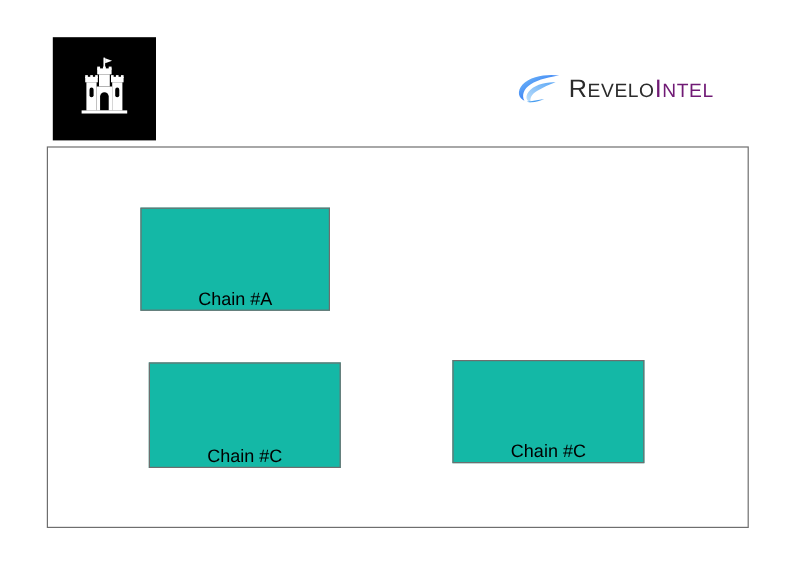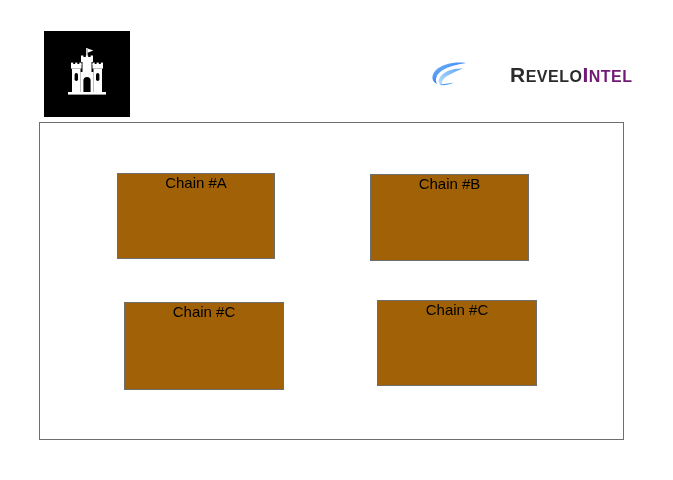--- a/index.html
+++ b/index.html
@@ -50,24 +50,23 @@
   .revelo-mark {
     width: 40px;
     height: 28px;
     flex: 0 0 auto;
     display: block;
   }
   .revelo-wordmark {
     display: flex;
     align-items: flex-end;
     font-family: "Liberation Sans", sans-serif;
-    font-weight: bold;
+    font-weight: normal;
     letter-spacing: 0.5px;
     line-height: 1;
-    margin-left: 36px;
   }
   .revelo-word-main {
     color: #2b2b2b;
   }
   .revelo-word-accent {
     color: #701a75;
   }
   .rv-cap {
     font-size: 21px;
   }
@@ -85,23 +84,23 @@
     border: 1.5px solid #6e6e6e;
     background: #ffffff;
     box-sizing: border-box;
   }
 
   
   .chain-box {
     position: absolute;
     box-sizing: border-box;
     border: 1.5px solid #6e6e6e;
-    background: #a16207;
-    display: flex;
-    align-items: flex-start;
+    background: #14b8a6;
+    display: flex;
+    align-items: flex-end;
     justify-content: center;
   }
   .chain-box-label {
     font-family: "Liberation Sans", sans-serif;
     font-size: 15px;
     color: #000000;
     white-space: nowrap;
   }
 
   .chain-box.box-a {
@@ -197,23 +196,20 @@
         <span class="revelo-word-accent"><span class="rv-cap">I</span><span class="rv-small">NTEL</span></span>
     </span>
   </div>
 
   <div class="outer-container"></div>
 
   <div class="chain-box box-a">
     <span class="chain-box-label">Chain #A</span>
   </div>
 
-  <div class="chain-box box-b">
-    <span class="chain-box-label">Chain #B</span>
-  </div>
 
   <div class="chain-box box-c1">
     <span class="chain-box-label">Chain #C</span>
   </div>
 
   <div class="chain-box box-c2">
     <span class="chain-box-label">Chain #C</span>
   </div>
 
 </div>

